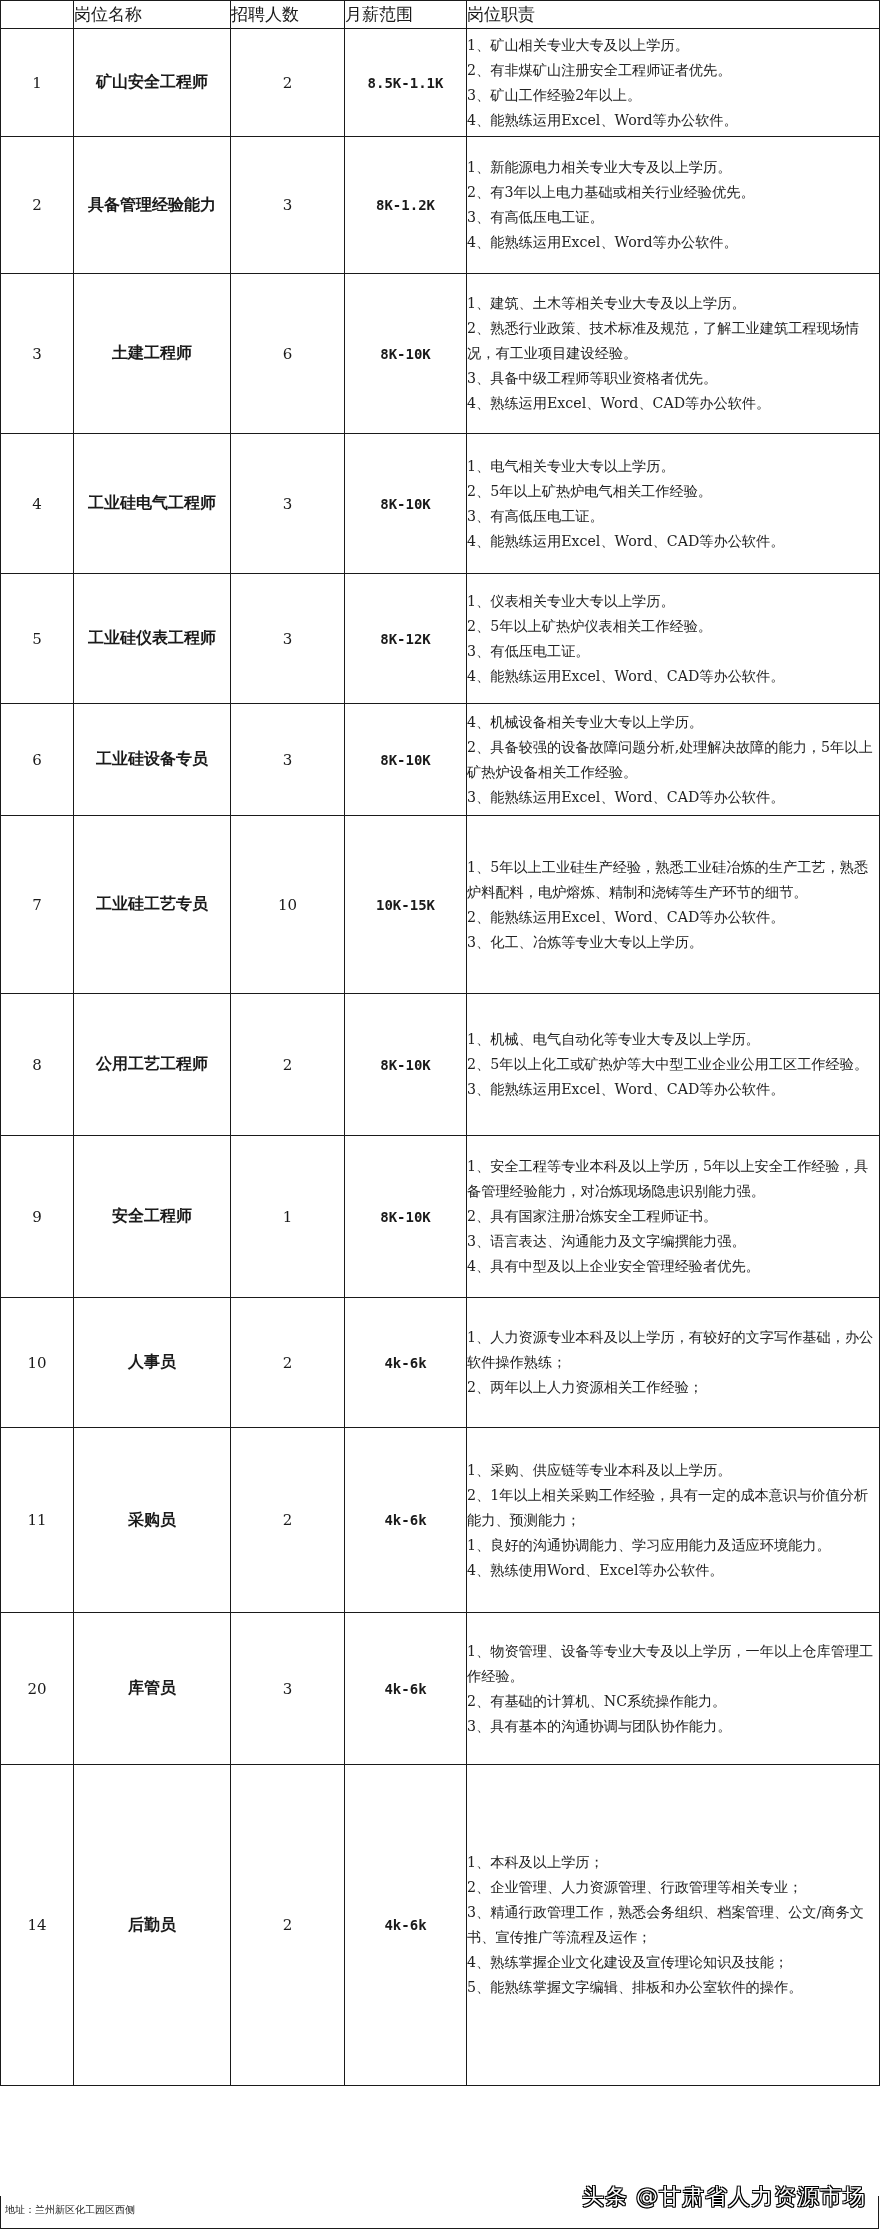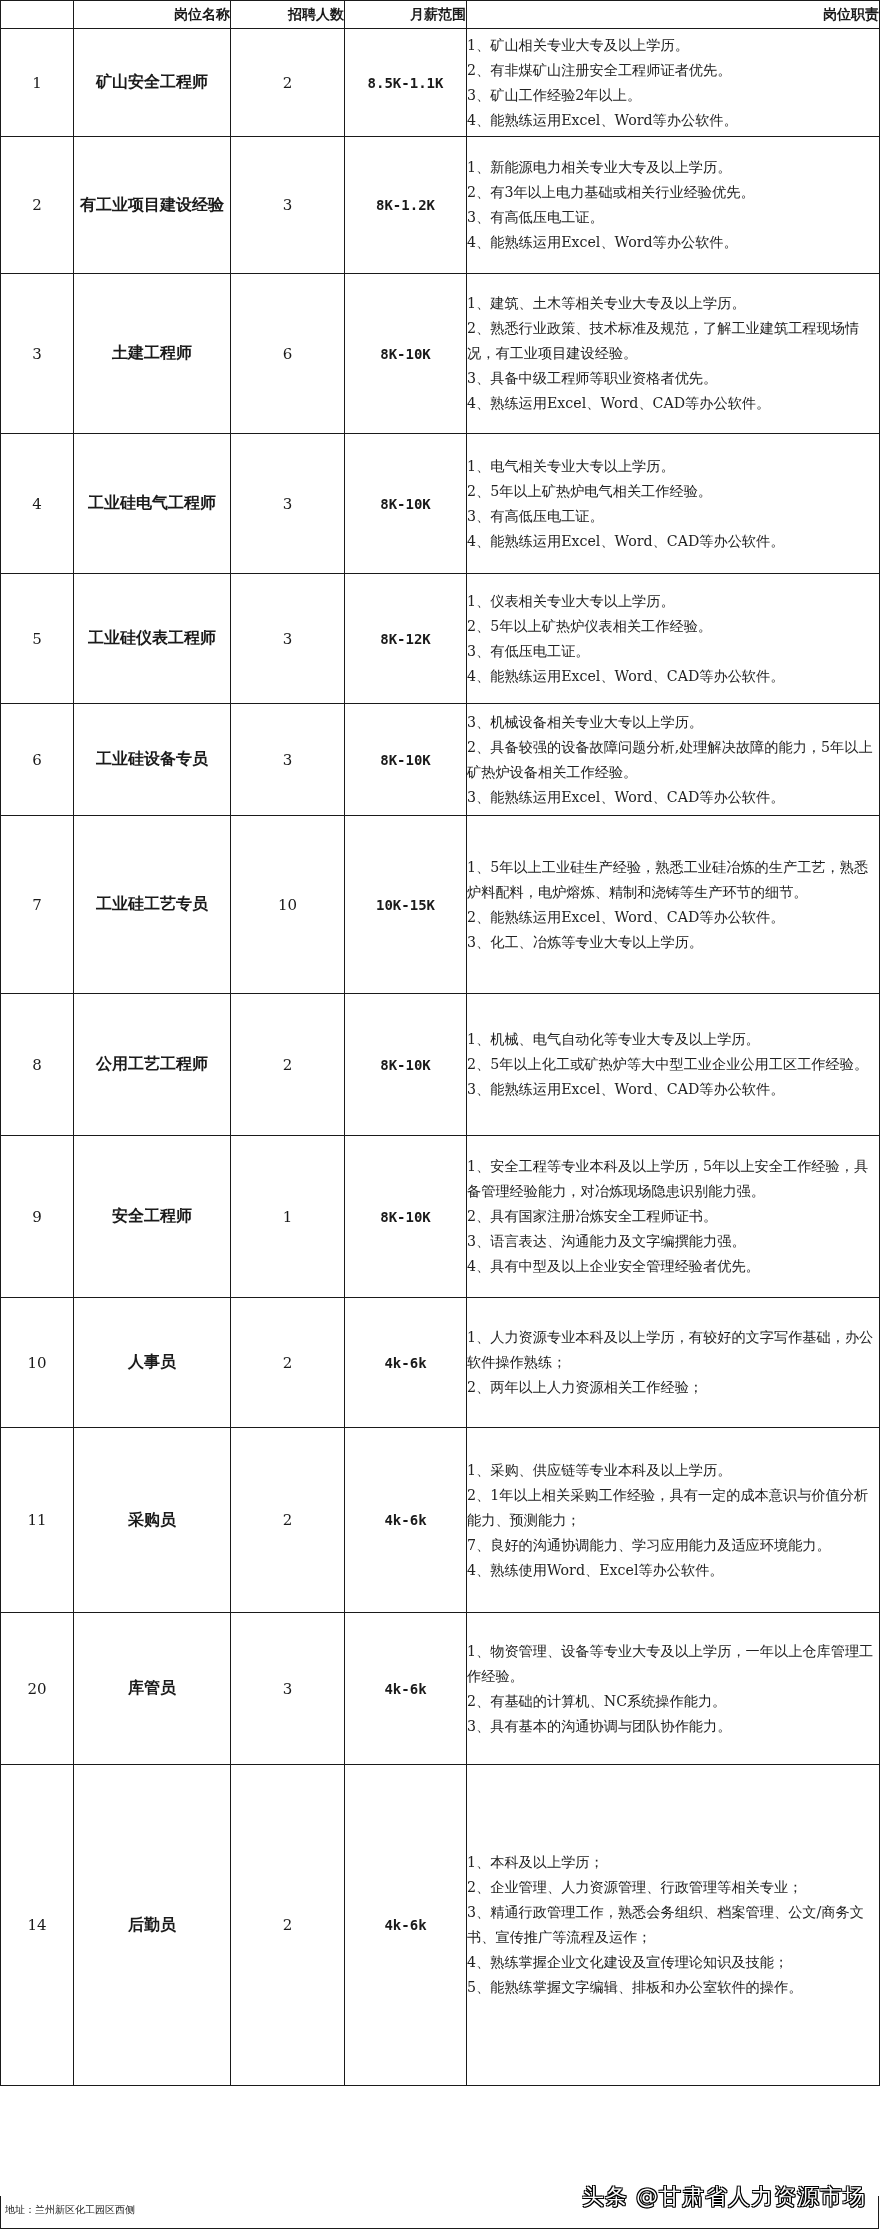--- a/index.html
+++ b/index.html
@@ -1,20 +1,20 @@
 <!DOCTYPE html>
 <html><head>
 <meta charset="utf-8">
 <style>
   html, body { margin: 0; padding: 0; background: #ffffff; }
   body { width: 883px; height: 2230px; position: relative; overflow: hidden;
          font-family: "DejaVu Serif", "Liberation Serif", serif; color: #1a1a1a; }
   table.jobs { position: absolute; left: 0; top: 0; width: 879px; border-collapse: collapse; table-layout: fixed; }
   table.jobs td, table.jobs th { border: 1.5px solid #1a1a1a; padding: 0; vertical-align: middle; }
-  th { height: 27px; font-weight: bold; font-size: 14px; text-align: right; font-family: "DejaVu Sans", sans-serif; }
+  th { height: 27px; font-weight: normal; font-size: 17px; text-align: left; font-family: "DejaVu Sans", sans-serif; }
   td.idx, td.cnt, td.sal { text-align: center; font-size: 15px; }
   td.sal { font-family: "DejaVu Sans Mono", "Liberation Mono", monospace; font-size: 14px; font-weight: bold; }
   td.name { text-align: center; font-weight: bold; font-size: 16px; font-family: Liberation Mono, monospace; white-space: nowrap; overflow: hidden; }
   td.duty { text-align: left; font-size: 14.2px; line-height: 25px; padding: 0 3px 0 4px; color: #222; }
   td.duty div { margin: 0; }
   .footer { position: absolute; left: 0; top: 2196px; width: 877px; height: 32px; border: 1.5px solid #1a1a1a; border-top: none; }
   .addr { position: absolute; left: 4px; top: 7px; font-size: 10px; color: #222; }
   .watermark { position: absolute; right: 12px; top: -14px; font-size: 22px; font-family: "DejaVu Sans", sans-serif; color: #fff;
                text-shadow: -1px -1px 0 #000, 1px -1px 0 #000, -1px 1px 0 #000, 1px 1px 0 #000, 0 1px 0 #000, 1px 0 0 #000; letter-spacing: 1px; margin-left: 19px; }
 </style>
@@ -46,21 +46,21 @@
         <td class="sal">8.5K-1.1K</td>
         <td class="duty">
           <div>1、矿山相关专业大专及以上学历。</div>
           <div>2、有非煤矿山注册安全工程师证者优先。</div>
           <div>3、矿山工作经验2年以上。</div>
           <div>4、能熟练运用Excel、Word等办公软件。</div>
         </td>
       </tr>
       <tr style="height: 137px;">
         <td class="idx">2</td>
-        <td class="name">有工业项目建设经验</td>
+        <td class="name">具备管理经验能力</td>
         <td class="cnt">3</td>
         <td class="sal">8K-1.2K</td>
         <td class="duty">
           <div>1、新能源电力相关专业大专及以上学历。</div>
           <div>2、有3年以上电力基础或相关行业经验优先。</div>
           <div>3、有高低压电工证。</div>
           <div>4、能熟练运用Excel、Word等办公软件。</div>
         </td>
       </tr>
       <tr style="height: 160px;">
@@ -98,21 +98,21 @@
           <div>3、有低压电工证。</div>
           <div>4、能熟练运用Excel、Word、CAD等办公软件。</div>
         </td>
       </tr>
       <tr style="height: 112px;">
         <td class="idx">6</td>
         <td class="name">工业硅设备专员</td>
         <td class="cnt">3</td>
         <td class="sal">8K-10K</td>
         <td class="duty">
-          <div>3、机械设备相关专业大专以上学历。</div>
+          <div>4、机械设备相关专业大专以上学历。</div>
           <div>2、具备较强的设备故障问题分析,处理解决故障的能力，5年以上矿热炉设备相关工作经验。</div>
           <div>3、能熟练运用Excel、Word、CAD等办公软件。</div>
         </td>
       </tr>
       <tr style="height: 178px;">
         <td class="idx">7</td>
         <td class="name">工业硅工艺专员</td>
         <td class="cnt">10</td>
         <td class="sal">10K-15K</td>
         <td class="duty">
@@ -155,21 +155,21 @@
         </td>
       </tr>
       <tr style="height: 185px;">
         <td class="idx">11</td>
         <td class="name">采购员</td>
         <td class="cnt">2</td>
         <td class="sal">4k-6k</td>
         <td class="duty">
           <div>1、采购、供应链等专业本科及以上学历。</div>
           <div>2、1年以上相关采购工作经验，具有一定的成本意识与价值分析能力、预测能力；</div>
-          <div>7、良好的沟通协调能力、学习应用能力及适应环境能力。</div>
+          <div>1、良好的沟通协调能力、学习应用能力及适应环境能力。</div>
           <div>4、熟练使用Word、Excel等办公软件。</div>
         </td>
       </tr>
       <tr style="height: 152px;">
         <td class="idx">20</td>
         <td class="name">库管员</td>
         <td class="cnt">3</td>
         <td class="sal">4k-6k</td>
         <td class="duty">
           <div>1、物资管理、设备等专业大专及以上学历，一年以上仓库管理工作经验。</div>

